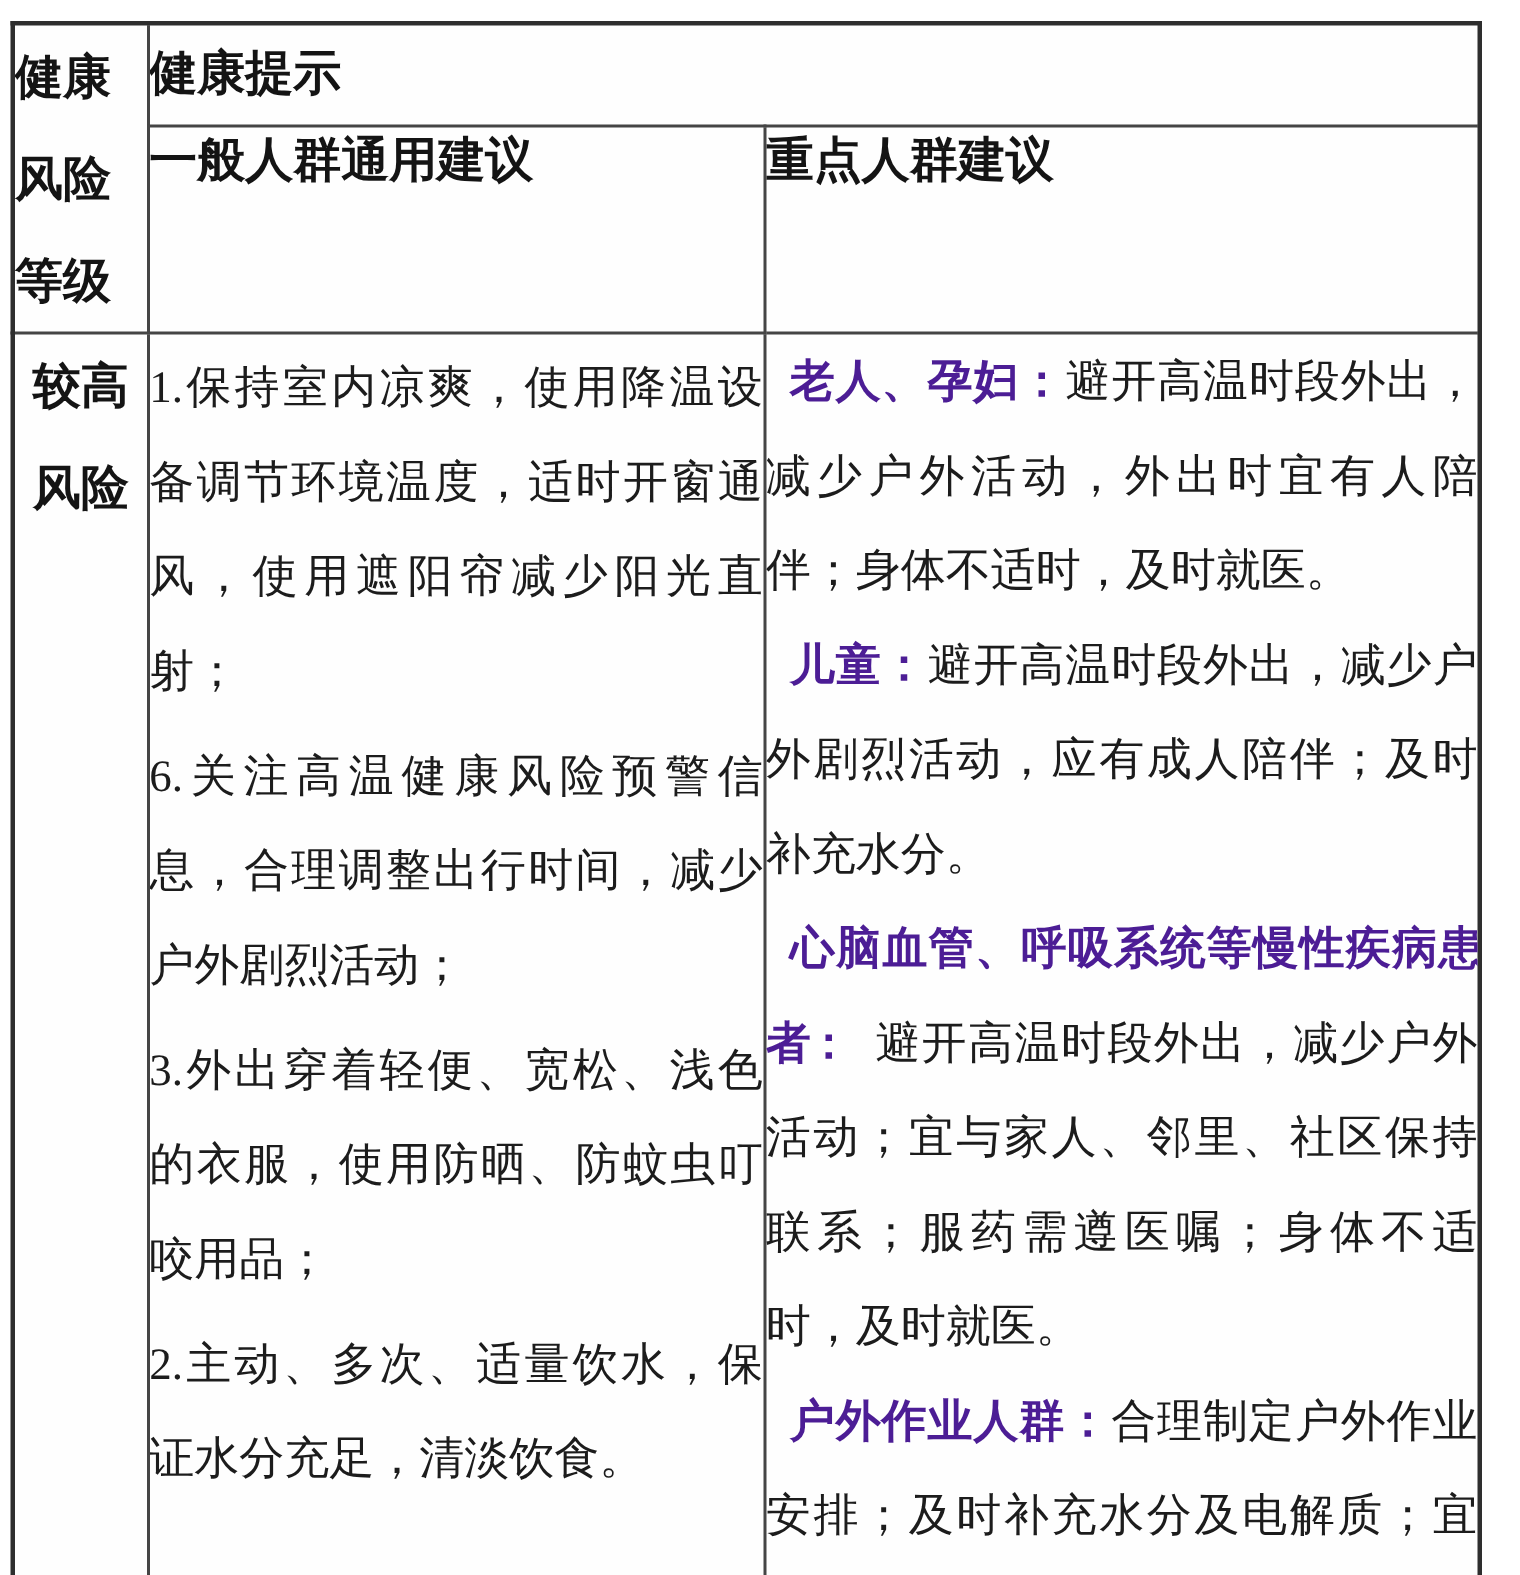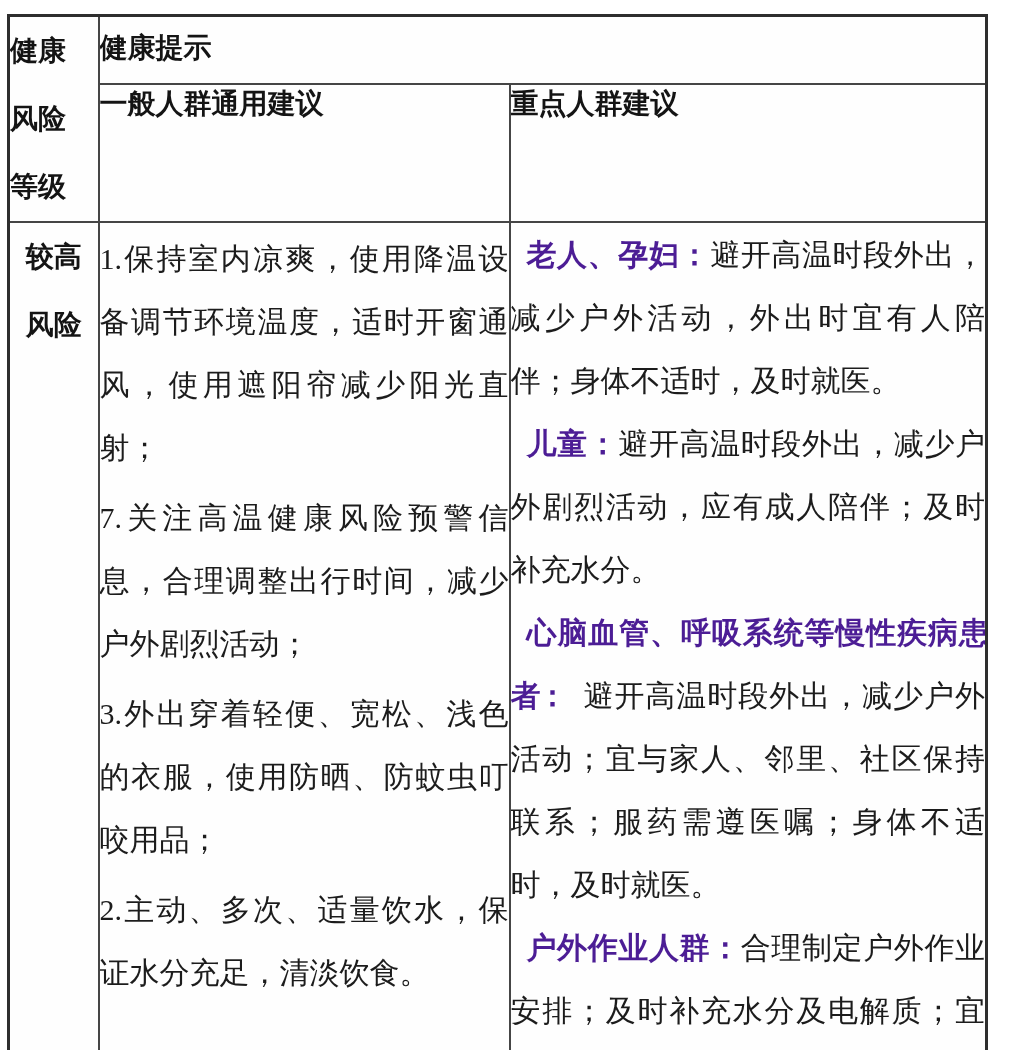--- a/index.html
+++ b/index.html
@@ -27,21 +27,21 @@
   table.health-table td {
     border: 2px solid #454545;
     vertical-align: top;
     padding: 0;
     overflow: hidden;
   }
   
   .hdr {
     font-family: "Liberation Sans", "DejaVu Sans", sans-serif;
     font-weight: 700;
-    font-size: 28px;
+    font-size: 32px;
     color: #141414;
   }
   td.corner-cell {
     height: 191px;
     padding: 4px 4px 0 13px;
     line-height: 68px;
   }
   td.tips-cell {
     height: 60px;
     line-height: 62px;
@@ -103,21 +103,21 @@
         <td class="hdr subhdr-cell">一般人群通用建议</td>
         <td class="hdr subhdr-cell">重点人群建议</td>
       </tr>
       <tr>
         <td class="hdr level-cell">
           <span class="line">较高</span>
           <span class="line">风险</span>
         </td>
         <td class="body-cell general-cell">
           <p>1.保持室内凉爽，使用降温设备调节环境温度，适时开窗通风，使用遮阳帘减少阳光直射；</p>
-          <p>7.关注高温健康风险预警信息，合理调整出行时间，减少户外剧烈活动；</p>
+          <p>6.关注高温健康风险预警信息，合理调整出行时间，减少户外剧烈活动；</p>
           <p>3.外出穿着轻便、宽松、浅色的衣服，使用防晒、防蚊虫叮咬用品；</p>
           <p>2.主动、多次、适量饮水，保证水分充足，清淡饮食。</p>
         </td>
         <td class="body-cell key-cell">
           <p><span class="group-lead">老人、孕妇：</span><span>避开高温时段外出，减少户外活动，外出时宜有人陪伴；身体不适时，及时就医。</span></p>
           <p><span class="group-lead">儿童：</span><span>避开高温时段外出，减少户外剧烈活动，应有成人陪伴；及时补充水分。</span></p>
           <p><span class="group-lead tight">心脑血管、呼吸系统等慢性疾病患者：</span><span>避开高温时段外出，减少户外活动；宜与家人、邻里、社区保持联系；服药需遵医嘱；身体不适时，及时就医。</span></p>
           <p><span class="group-lead">户外作业人群：</span><span>合理制定户外作业安排；及时补充水分及电解质；宜使用防暑降温用品，做好个人防护。</span></p>
         </td>
       </tr>

